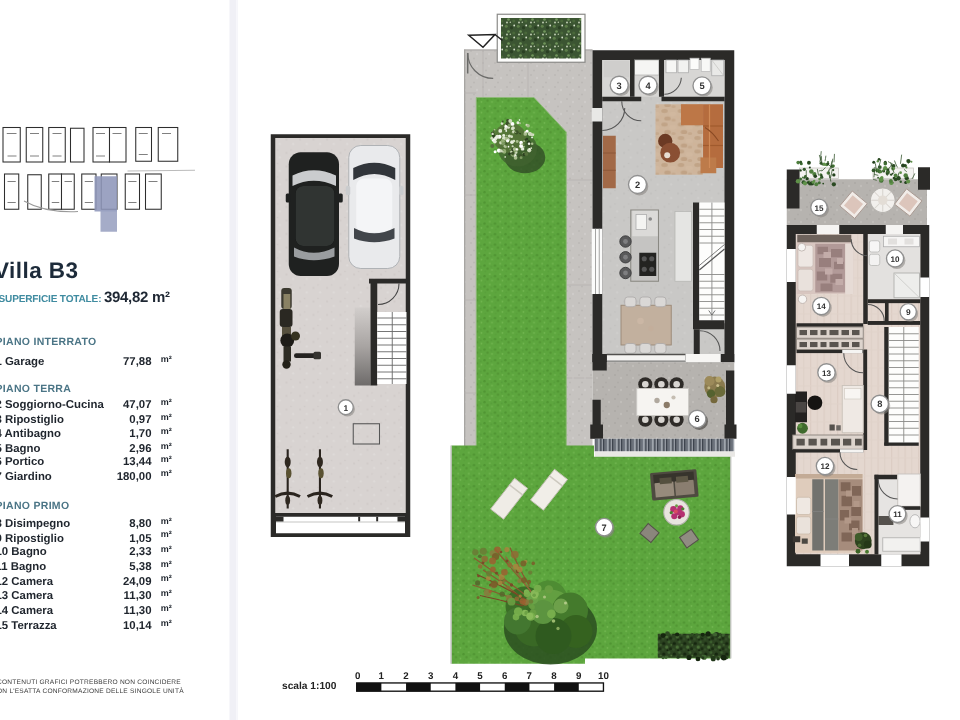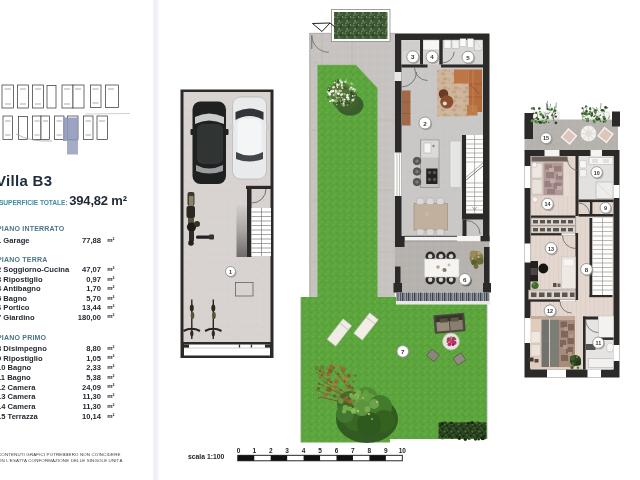--- a/index.html
+++ b/index.html
@@ -1111,21 +1111,21 @@
  <rect x="237.8" y="455.3" width="164.5" height="5.5" fill="#fff" stroke="#111" stroke-width="0.9"></rect>
  <rect x="237.8" y="455.3" width="16.45" height="5.5" fill="#111"></rect>
  <rect x="270.7" y="455.3" width="16.45" height="5.5" fill="#111"></rect>
  <rect x="303.6" y="455.3" width="16.45" height="5.5" fill="#111"></rect>
  <rect x="336.5" y="455.3" width="16.45" height="5.5" fill="#111"></rect>
  <rect x="369.4" y="455.3" width="16.45" height="5.5" fill="#111"></rect>
 </g>
 </svg>
 
 <div style="position:absolute;left:-4px;top:172px;width:160px;color:#1d2b3a;font-weight:bold;font-size:15px;letter-spacing:0.3px;">Villa B3</div>
-<div style="position:absolute;left:-1px;top:192.8px;font-size:6.7px;font-weight:bold;color:#3f8ba0;letter-spacing:-0.1px;">SUPERFICIE TOTALE: <span style="font-size:13px;color:#1e2733;letter-spacing:-0.2px;">394,82 m²</span></div>
+<div style="position:absolute;left:-1px;top:192.8px;font-size:6.7px;font-weight:bold;color:#3f8ba0;letter-spacing:-0.1px;">SUPERFICIE TOTALE: <span style="font-size:10px;color:#1e2733;letter-spacing:-0.2px;">394,82 m²</span></div>
 
 <div id="legend" style="position:absolute;left:0;top:-1.2px;width:130px;font-weight:bold;">
 <div style="position:absolute;left:-3px;top:226.6px;font-size:7px;color:#4b7586;letter-spacing:0.2px;white-space:nowrap;">PIANO INTERRATO</div>
 <div class="it" style="top:237.3px;">
         <span class="n">1 Garage</span>
         <span class="v">77,88</span>
         <span class="u">m²</span>
       </div>
 <div style="position:absolute;left:-3px;top:257.1px;font-size:7px;color:#4b7586;letter-spacing:0.2px;white-space:nowrap;">PIANO TERRA</div>
 <div class="it" style="top:266.6px;">
@@ -1138,21 +1138,21 @@
         <span class="v">0,97</span>
         <span class="u">m²</span>
       </div>
 <div class="it" style="top:285.5px;">
         <span class="n">4 Antibagno</span>
         <span class="v">1,70</span>
         <span class="u">m²</span>
       </div>
 <div class="it" style="top:294.9px;">
         <span class="n">5 Bagno</span>
-        <span class="v">5,70</span>
+        <span class="v">2,96</span>
         <span class="u">m²</span>
       </div>
 <div class="it" style="top:304.3px;">
         <span class="n">6 Portico</span>
         <span class="v">13,44</span>
         <span class="u">m²</span>
       </div>
 <div class="it" style="top:313.7px;">
         <span class="n">7 Giardino</span>
         <span class="v">180,00</span>

